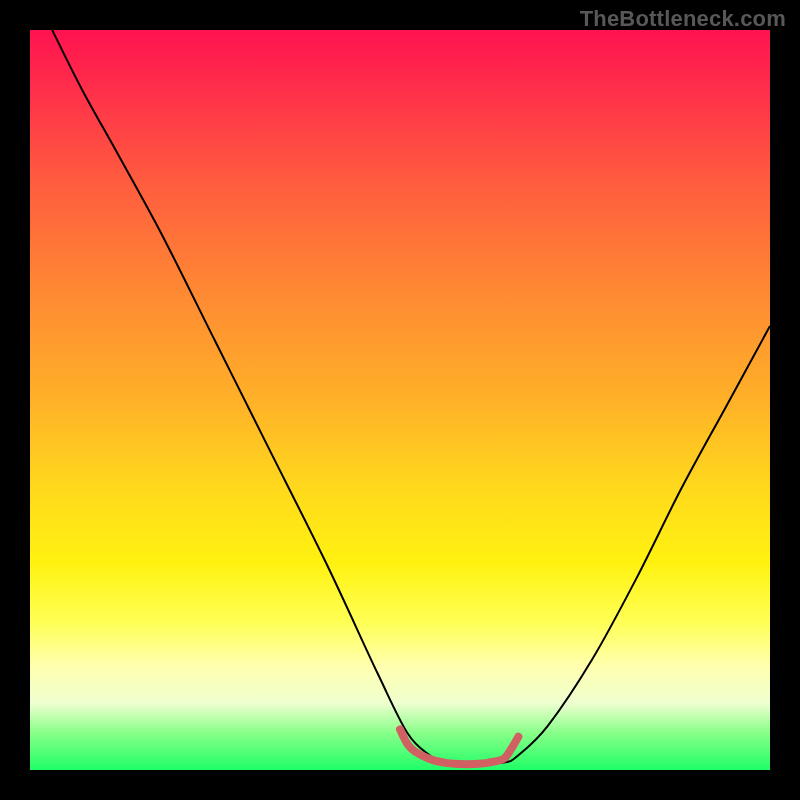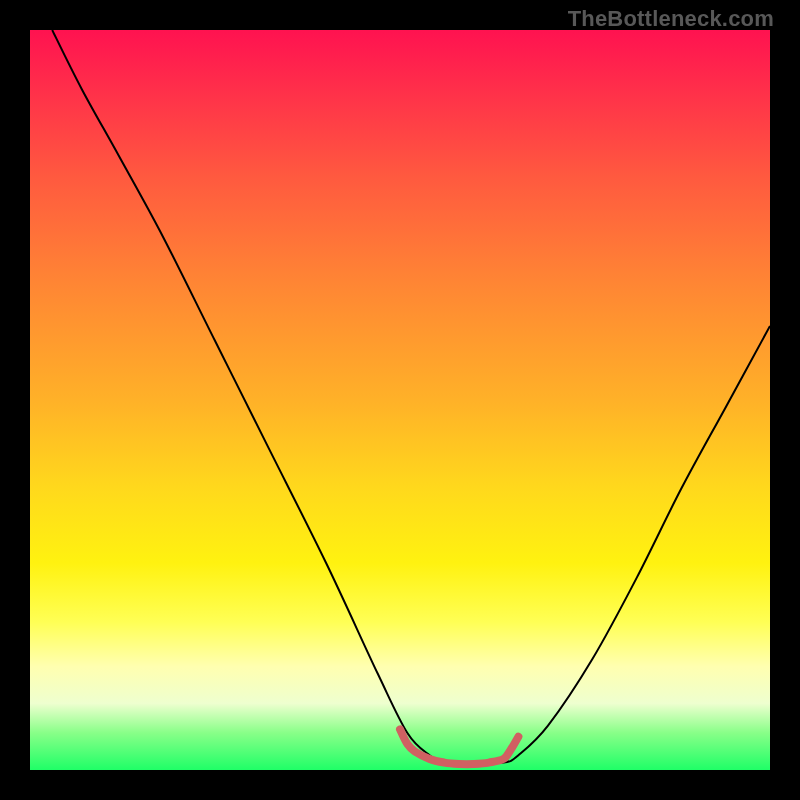--- a/index.html
+++ b/index.html
@@ -13,21 +13,21 @@
   }
   .frame {
     position: relative;
     width: 800px;
     height: 800px;
     background: #000;
   }
   .watermark {
     position: absolute;
     top: 6px;
-    right: 26px;
+    right: 14px;
     color: #585858;
     font-size: 22px;
     font-weight: 600;
     letter-spacing: 0.2px;
     z-index: 10;
   }
   .plot-area {
     position: absolute;
     left: 30px;
     top: 30px;

